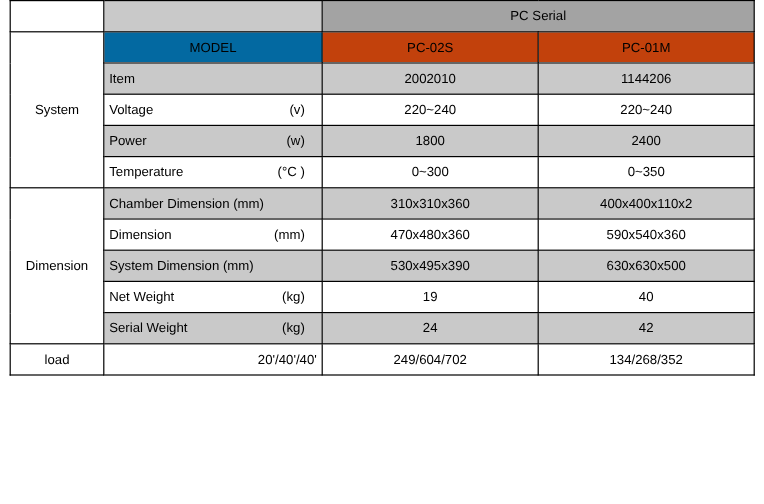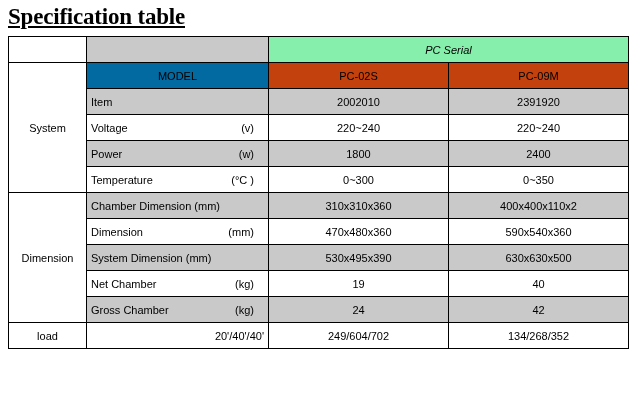--- a/index.html
+++ b/index.html
@@ -44,21 +44,21 @@
     height: 25px;
     vertical-align: middle;
     text-align: center;
     overflow: hidden;
     white-space: nowrap;
   }
   td.shaded { background: #c9c9c9; }
   td.plain  { background: #ffffff; }
   td.left   { text-align: left; }
   td.hdr-blank-left { background: #ffffff; }
-  td.hdr-pc { background: #86efac; font-size: 12px; height: 34px; font-style: italic; }
+  td.hdr-pc { background: #a3a3a3; font-size: 12px; height: 34px; }
   td.model-label {
     background: #0369a1;
     text-align: left;
     font-size: 13px;
     padding-left: 18px;
   }
   td.model-val {
     background: #c2410c;
     font-size: 12.5px;
   }
@@ -76,21 +76,20 @@
   .c1 { width: 78px; }
   .c2 { width: 182px; }
   .c3 { width: 180px; }
   .c4 { width: 180px; }
 </style>
 </head>
 <body>
 
 <div id="page">
 
-  <div id="title">Specification table</div>
 
   <table class="spec">
     <colgroup>
       <col class="c1">
         <col class="c2">
         <col class="c3">
         <col class="c4">
     </colgroup>
     <tbody>
 
@@ -99,32 +98,32 @@
         <td class="shaded"></td>
         <td class="hdr-pc" colspan="2">PC Serial</td>
       </tr>
 
       <tr>
         <td class="plain" rowspan="5">
           <span class="grp-text">System</span>
         </td>
         <td class="model-label">MODEL</td>
         <td class="model-val">PC-02S</td>
-        <td class="model-val">PC-09M</td>
+        <td class="model-val">PC-01M</td>
       </tr>
 
       <tr>
         <td class="shaded left">
           <div class="rowlabel">
             <span class="nm">Item</span>
             <span class="un"></span>
           </div>
         </td>
         <td class="shaded">2002010</td>
-        <td class="shaded">2391920</td>
+        <td class="shaded">1144206</td>
       </tr>
 
       <tr>
         <td class="plain left">
           <div class="rowlabel">
             <span class="nm">Voltage</span>
             <span class="un">(v)</span>
           </div>
         </td>
         <td class="plain">220~240</td>
@@ -185,32 +184,32 @@
             <span class="un"></span>
           </div>
         </td>
         <td class="shaded">530x495x390</td>
         <td class="shaded">630x630x500</td>
       </tr>
 
       <tr>
         <td class="plain left">
           <div class="rowlabel">
-            <span class="nm">Net Chamber</span>
+            <span class="nm">Net Weight</span>
             <span class="un">(kg)</span>
           </div>
         </td>
         <td class="plain">19</td>
         <td class="plain">40</td>
       </tr>
 
       <tr>
         <td class="shaded left">
           <div class="rowlabel">
-            <span class="nm">Gross Chamber</span>
+            <span class="nm">Serial Weight</span>
             <span class="un">(kg)</span>
           </div>
         </td>
         <td class="shaded">24</td>
         <td class="shaded">42</td>
       </tr>
 
       <tr>
         <td class="plain">
           <span class="grp-text">load</span>

